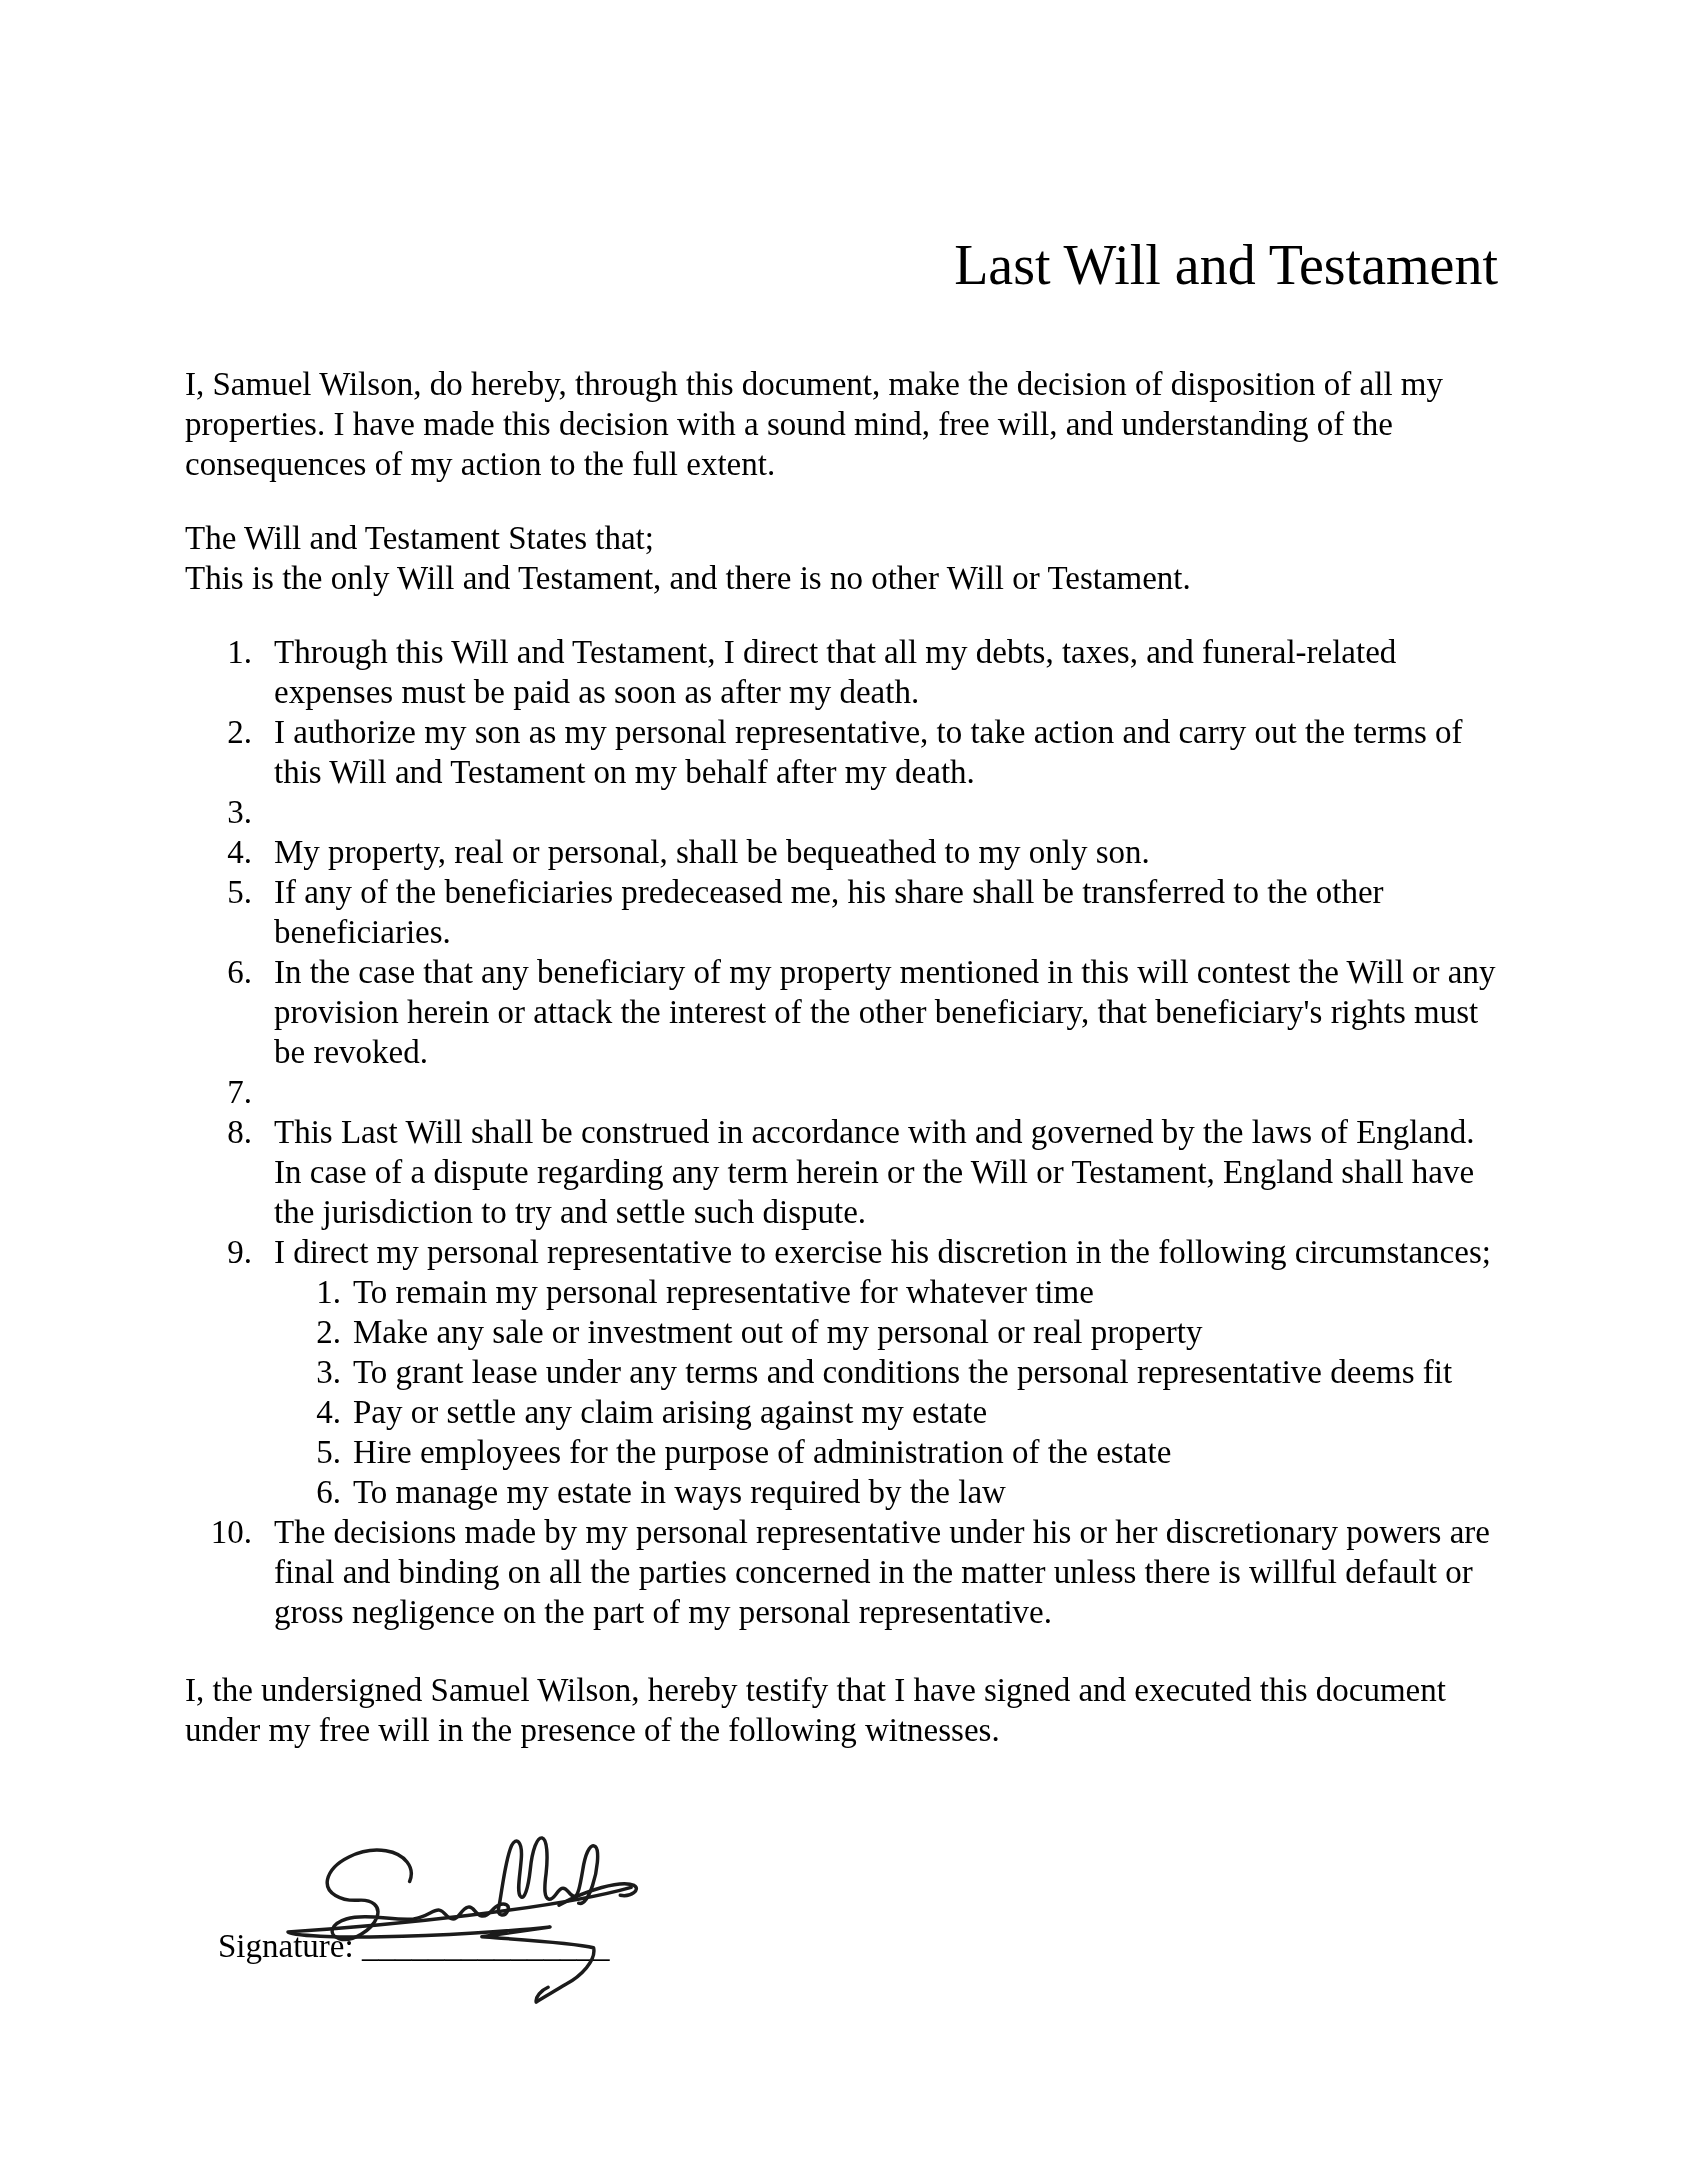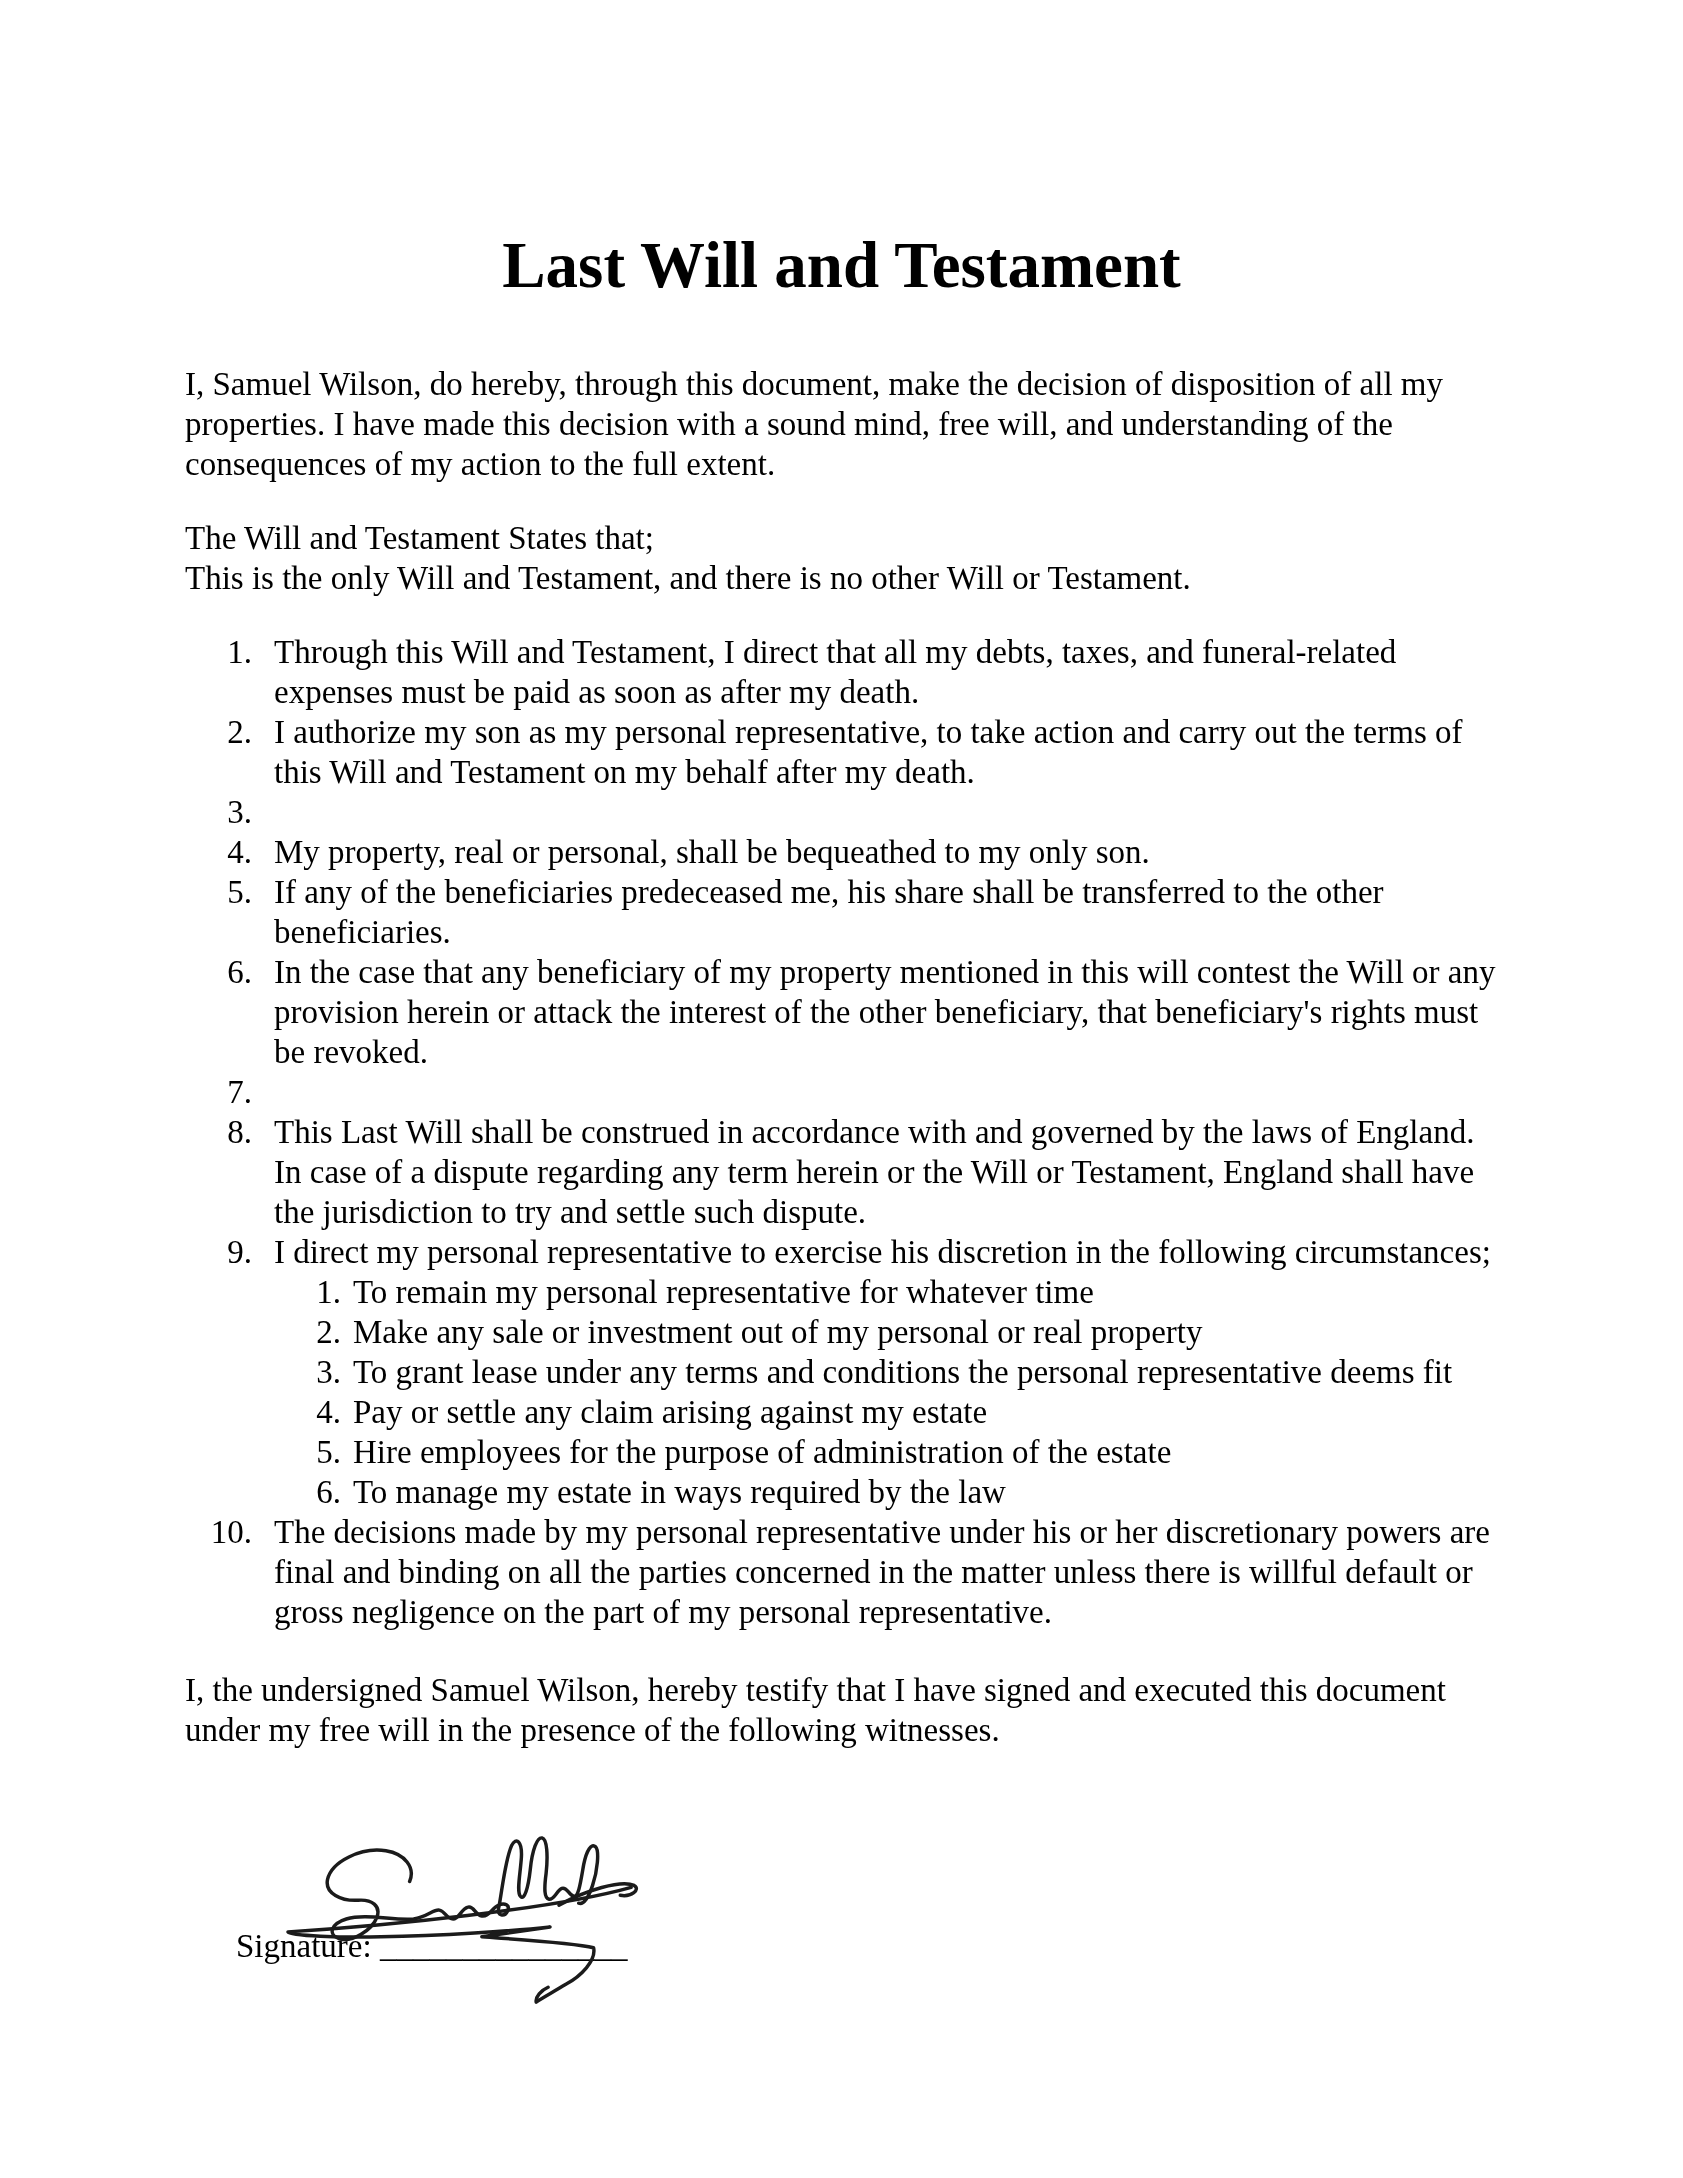--- a/index.html
+++ b/index.html
@@ -14,24 +14,24 @@
     background: #ffffff;
     box-sizing: border-box;
     padding: 228px 185px 0 185px;
     font-family: "Liberation Serif", "DejaVu Serif", serif;
     font-size: 33px;
     line-height: 40px;
     color: #000000;
     overflow: hidden;
   }
   .title {
-    font-size: 65px;
+    font-size: 56px;
     line-height: 75px;
-    font-weight: bold;
-    text-align: center;
+    font-weight: normal;
+    text-align: right;
     margin: 0 0 61px 0;
     white-space: pre;
   }
   .para {
     margin: 0 0 34px 0;
     white-space: pre;
   }
   .para.pre-list { margin-bottom: 0; }
   .clauses {
     margin: 24px 0 38px 0;
@@ -55,21 +55,21 @@
     white-space: pre;
   }
   .sub-text { margin-left: 12px; white-space: pre; }
   .closing { margin-bottom: 0; }
   .sig-row {
     position: absolute;
     left: 185px;
     top: 1886px;
     white-space: pre;
   }
-  .sig-label { white-space: pre; margin-left: 18px; }
+  .sig-label { white-space: pre; }
   .sig-line { white-space: pre; }
   .sig-svg {
     position: absolute;
     left: 92px;
     top: -54px;
     width: 376px;
     height: 178px;
     overflow: visible;
   }
   .sig-svg path {

